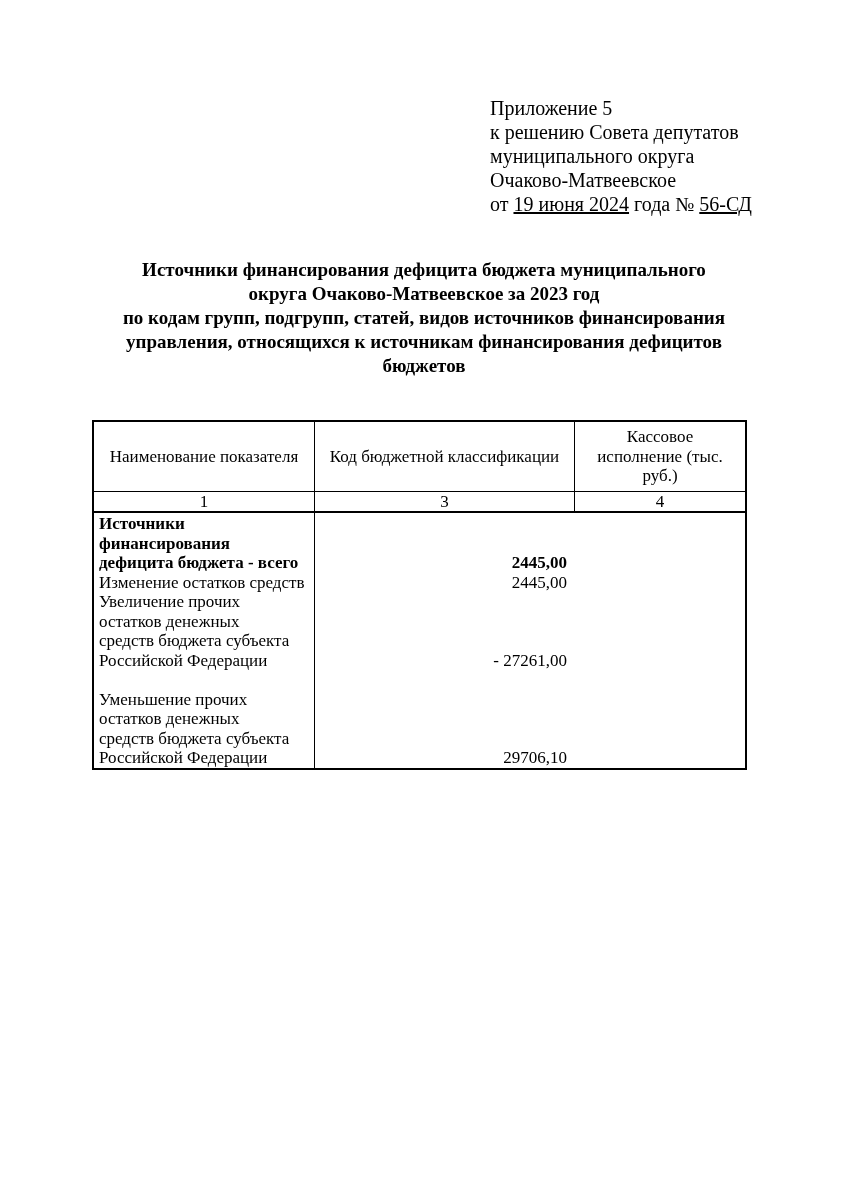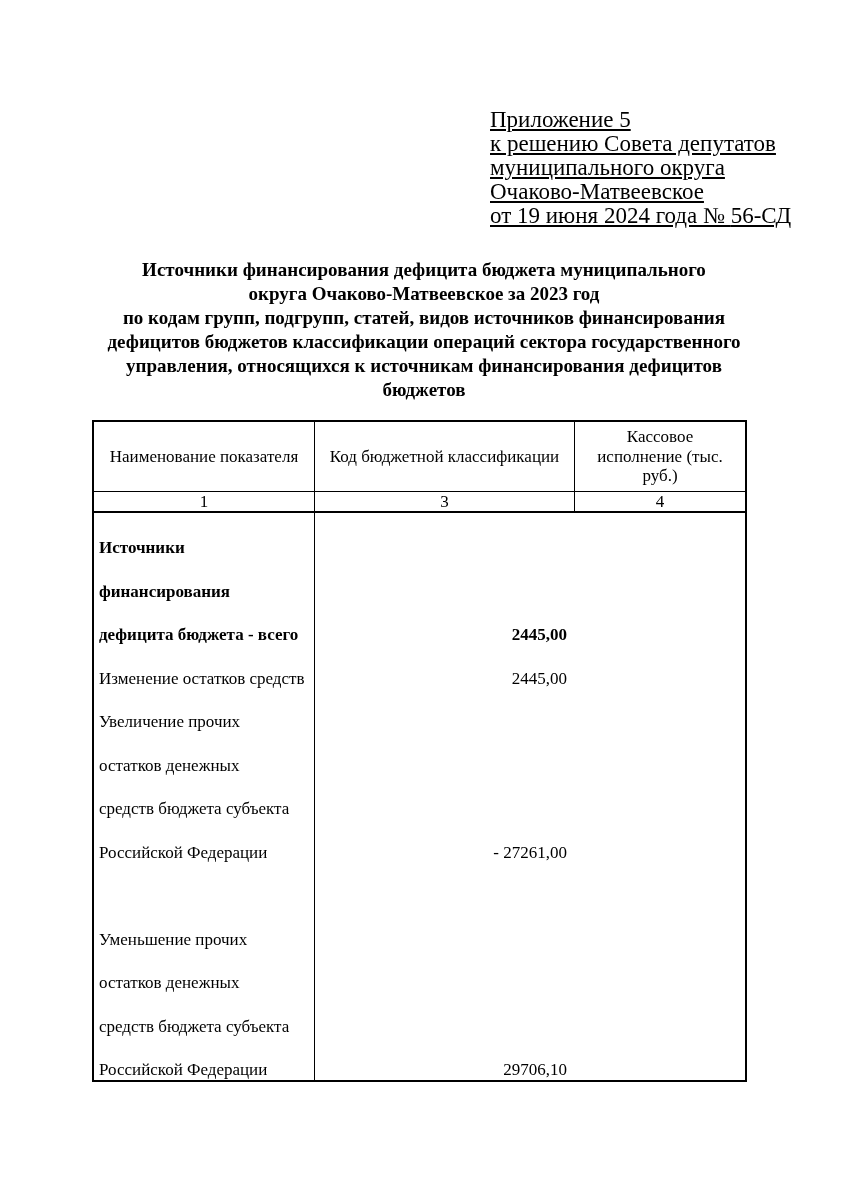--- a/index.html
+++ b/index.html
@@ -13,25 +13,24 @@
     height: 1199px;
     font-family: "Liberation Serif", "DejaVu Serif", serif;
     color: #000000;
     overflow: hidden;
   }
 
   
   .header-block {
     position: absolute;
     left: 490px;
-    top: 108px;
-    font-size: 23px;
+    top: 96px;
+    font-size: 20px;
     line-height: 24px;
     white-space: nowrap;
-    text-decoration: underline;
   }
   .underline { text-decoration: underline; text-align: center; }
 
   
   .doc-title {
     position: absolute;
     left: 0;
     top: 258px;
     width: 848px;
     text-align: center;
@@ -83,21 +82,20 @@
   }
 
   .row-body .cell {
     padding-top: 1px;
   }
   .line {
     height: 19.5px;
     font-size: 17px;
     line-height: 19.5px;
     white-space: nowrap;
-    margin-top: 24px;
   }
   .c1 .line { padding-left: 5px; }
   .c2 .line { text-align: center; }
   .c3 .line { text-align: right; padding-right: 8px; }
   .bold { font-weight: bold; }
 </style>
 </head>
 <body>
 
 <div class="header-block">
@@ -105,21 +103,20 @@
   <div>к решению Совета депутатов</div>
   <div>муниципального округа</div>
   <div>Очаково-Матвеевское</div>
   <div><span>от </span><span class="underline">19 июня 2024</span><span> года № </span><span class="underline">56-СД</span></div>
 </div>
 
 <div class="doc-title">
   <div>Источники финансирования дефицита бюджета муниципального</div>
   <div>округа Очаково-Матвеевское за 2023 год</div>
   <div>по кодам групп, подгрупп, статей, видов источников финансирования</div>
-  <div>дефицитов бюджетов классификации операций сектора государственного</div>
   <div>управления, относящихся к источникам финансирования дефицитов</div>
   <div>бюджетов</div>
 </div>
 
 <div class="doc-table">
 
   <div class="grid-row row-head">
     <div class="cell c1">Наименование показателя</div>
     <div class="cell c2">Код бюджетной классификации</div>
     <div class="cell c3">Кассовое исполнение (тыс. руб.)</div>

